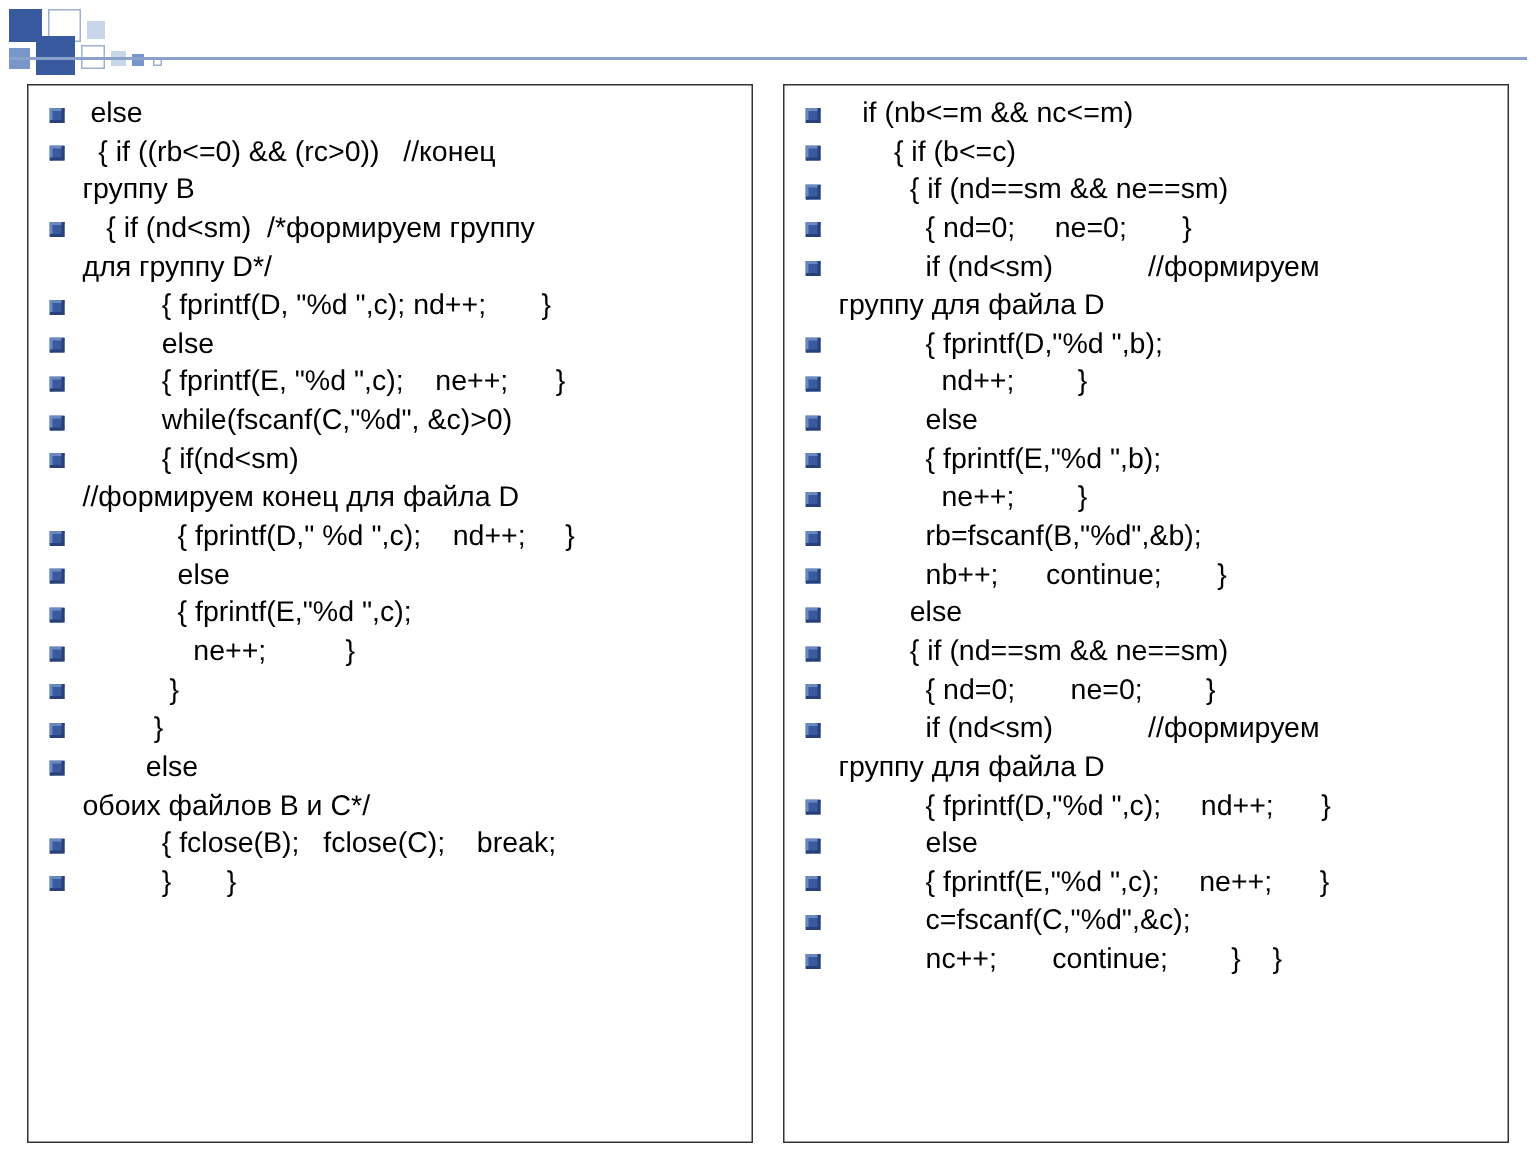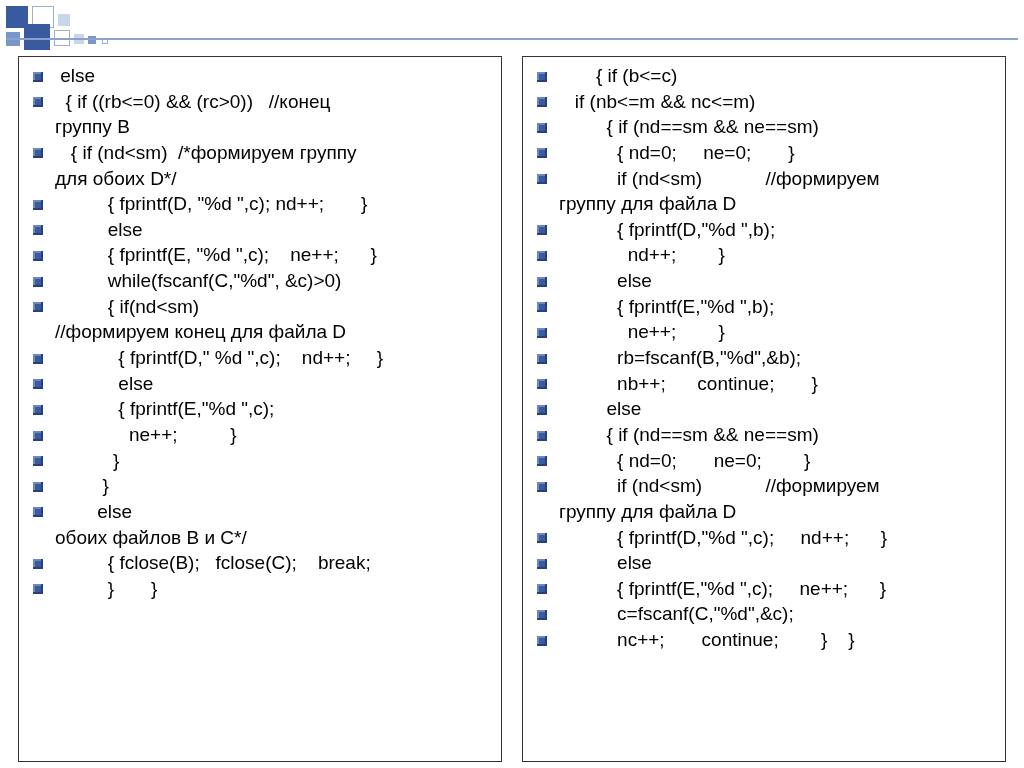--- a/index.html
+++ b/index.html
@@ -109,21 +109,21 @@
 
     <div class="box">
       <ul class="code">
         <li> else</li>
         <li>  { if ((rb&lt;=0) &amp;&amp; (rc&gt;0))   //конец</li>
       </ul>
       <div class="cont">группу B</div>
       <ul class="code">
         <li>   { if (nd&lt;sm)  /*формируем группу</li>
       </ul>
-      <div class="cont">для обоих D*/</div>
+      <div class="cont">для группу D*/</div>
       <ul class="code">
         <li>          { fprintf(D, "%d ",c); nd++;       }</li>
         <li>          else</li>
         <li>          { fprintf(E, "%d ",c);    ne++;      }</li>
         <li>          while(fscanf(C,"%d", &amp;c)&gt;0)</li>
         <li>          { if(nd&lt;sm)</li>
       </ul>
       <div class="cont">//формируем конец для файла D</div>
       <ul class="code">
         <li>            { fprintf(D," %d ",c);    nd++;     }</li>
@@ -138,22 +138,22 @@
       </ul>
       <div class="cont">обоих файлов B и C*/</div>
       <ul class="code">
         <li>          { fclose(B);   fclose(C);    break;</li>
         <li>          }       }</li>
       </ul>
     </div>
 
     <div class="box">
       <ul class="code">
+        <li>   if (nb&lt;=m &amp;&amp; nc&lt;=m)</li>
         <li>       { if (b&lt;=c)</li>
-        <li>   if (nb&lt;=m &amp;&amp; nc&lt;=m)</li>
         <li>         { if (nd==sm &amp;&amp; ne==sm)</li>
         <li>           { nd=0;     ne=0;       }</li>
         <li>           if (nd&lt;sm)            //формируем</li>
       </ul>
       <div class="cont">группу для файла D</div>
       <ul class="code">
         <li>           { fprintf(D,"%d ",b);</li>
         <li>             nd++;        }</li>
         <li>           else</li>
         <li>           { fprintf(E,"%d ",b);</li>

